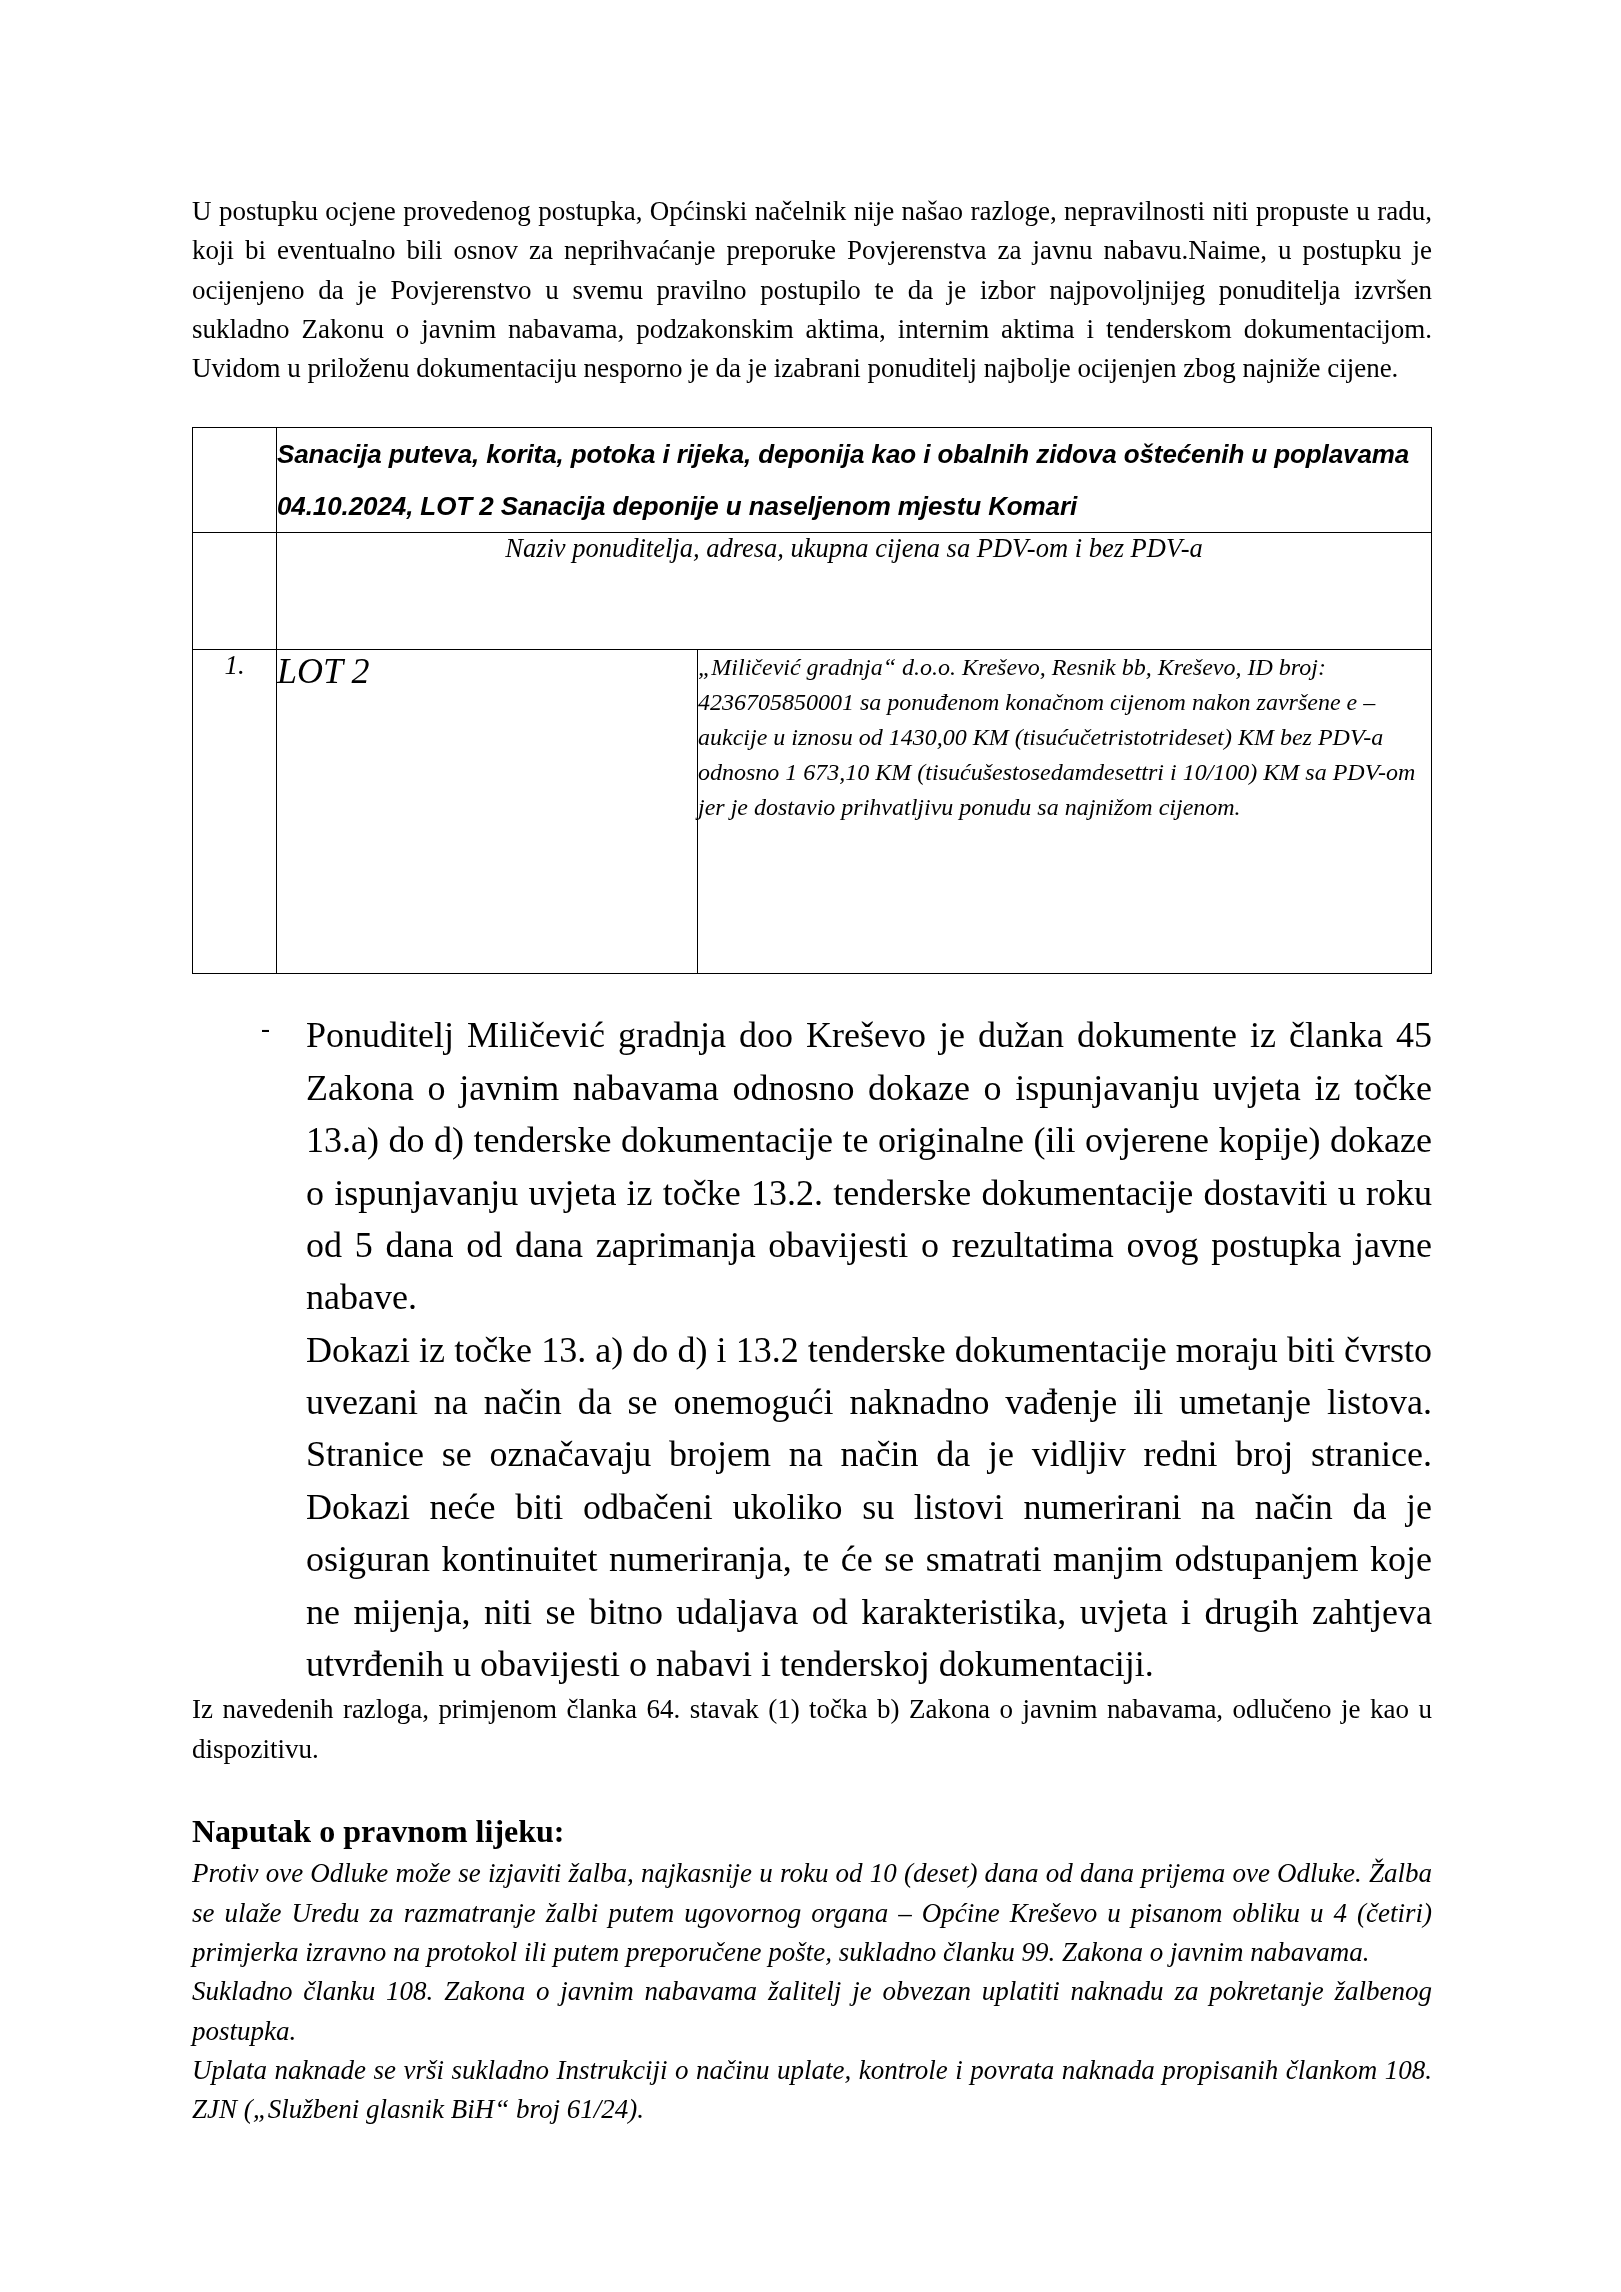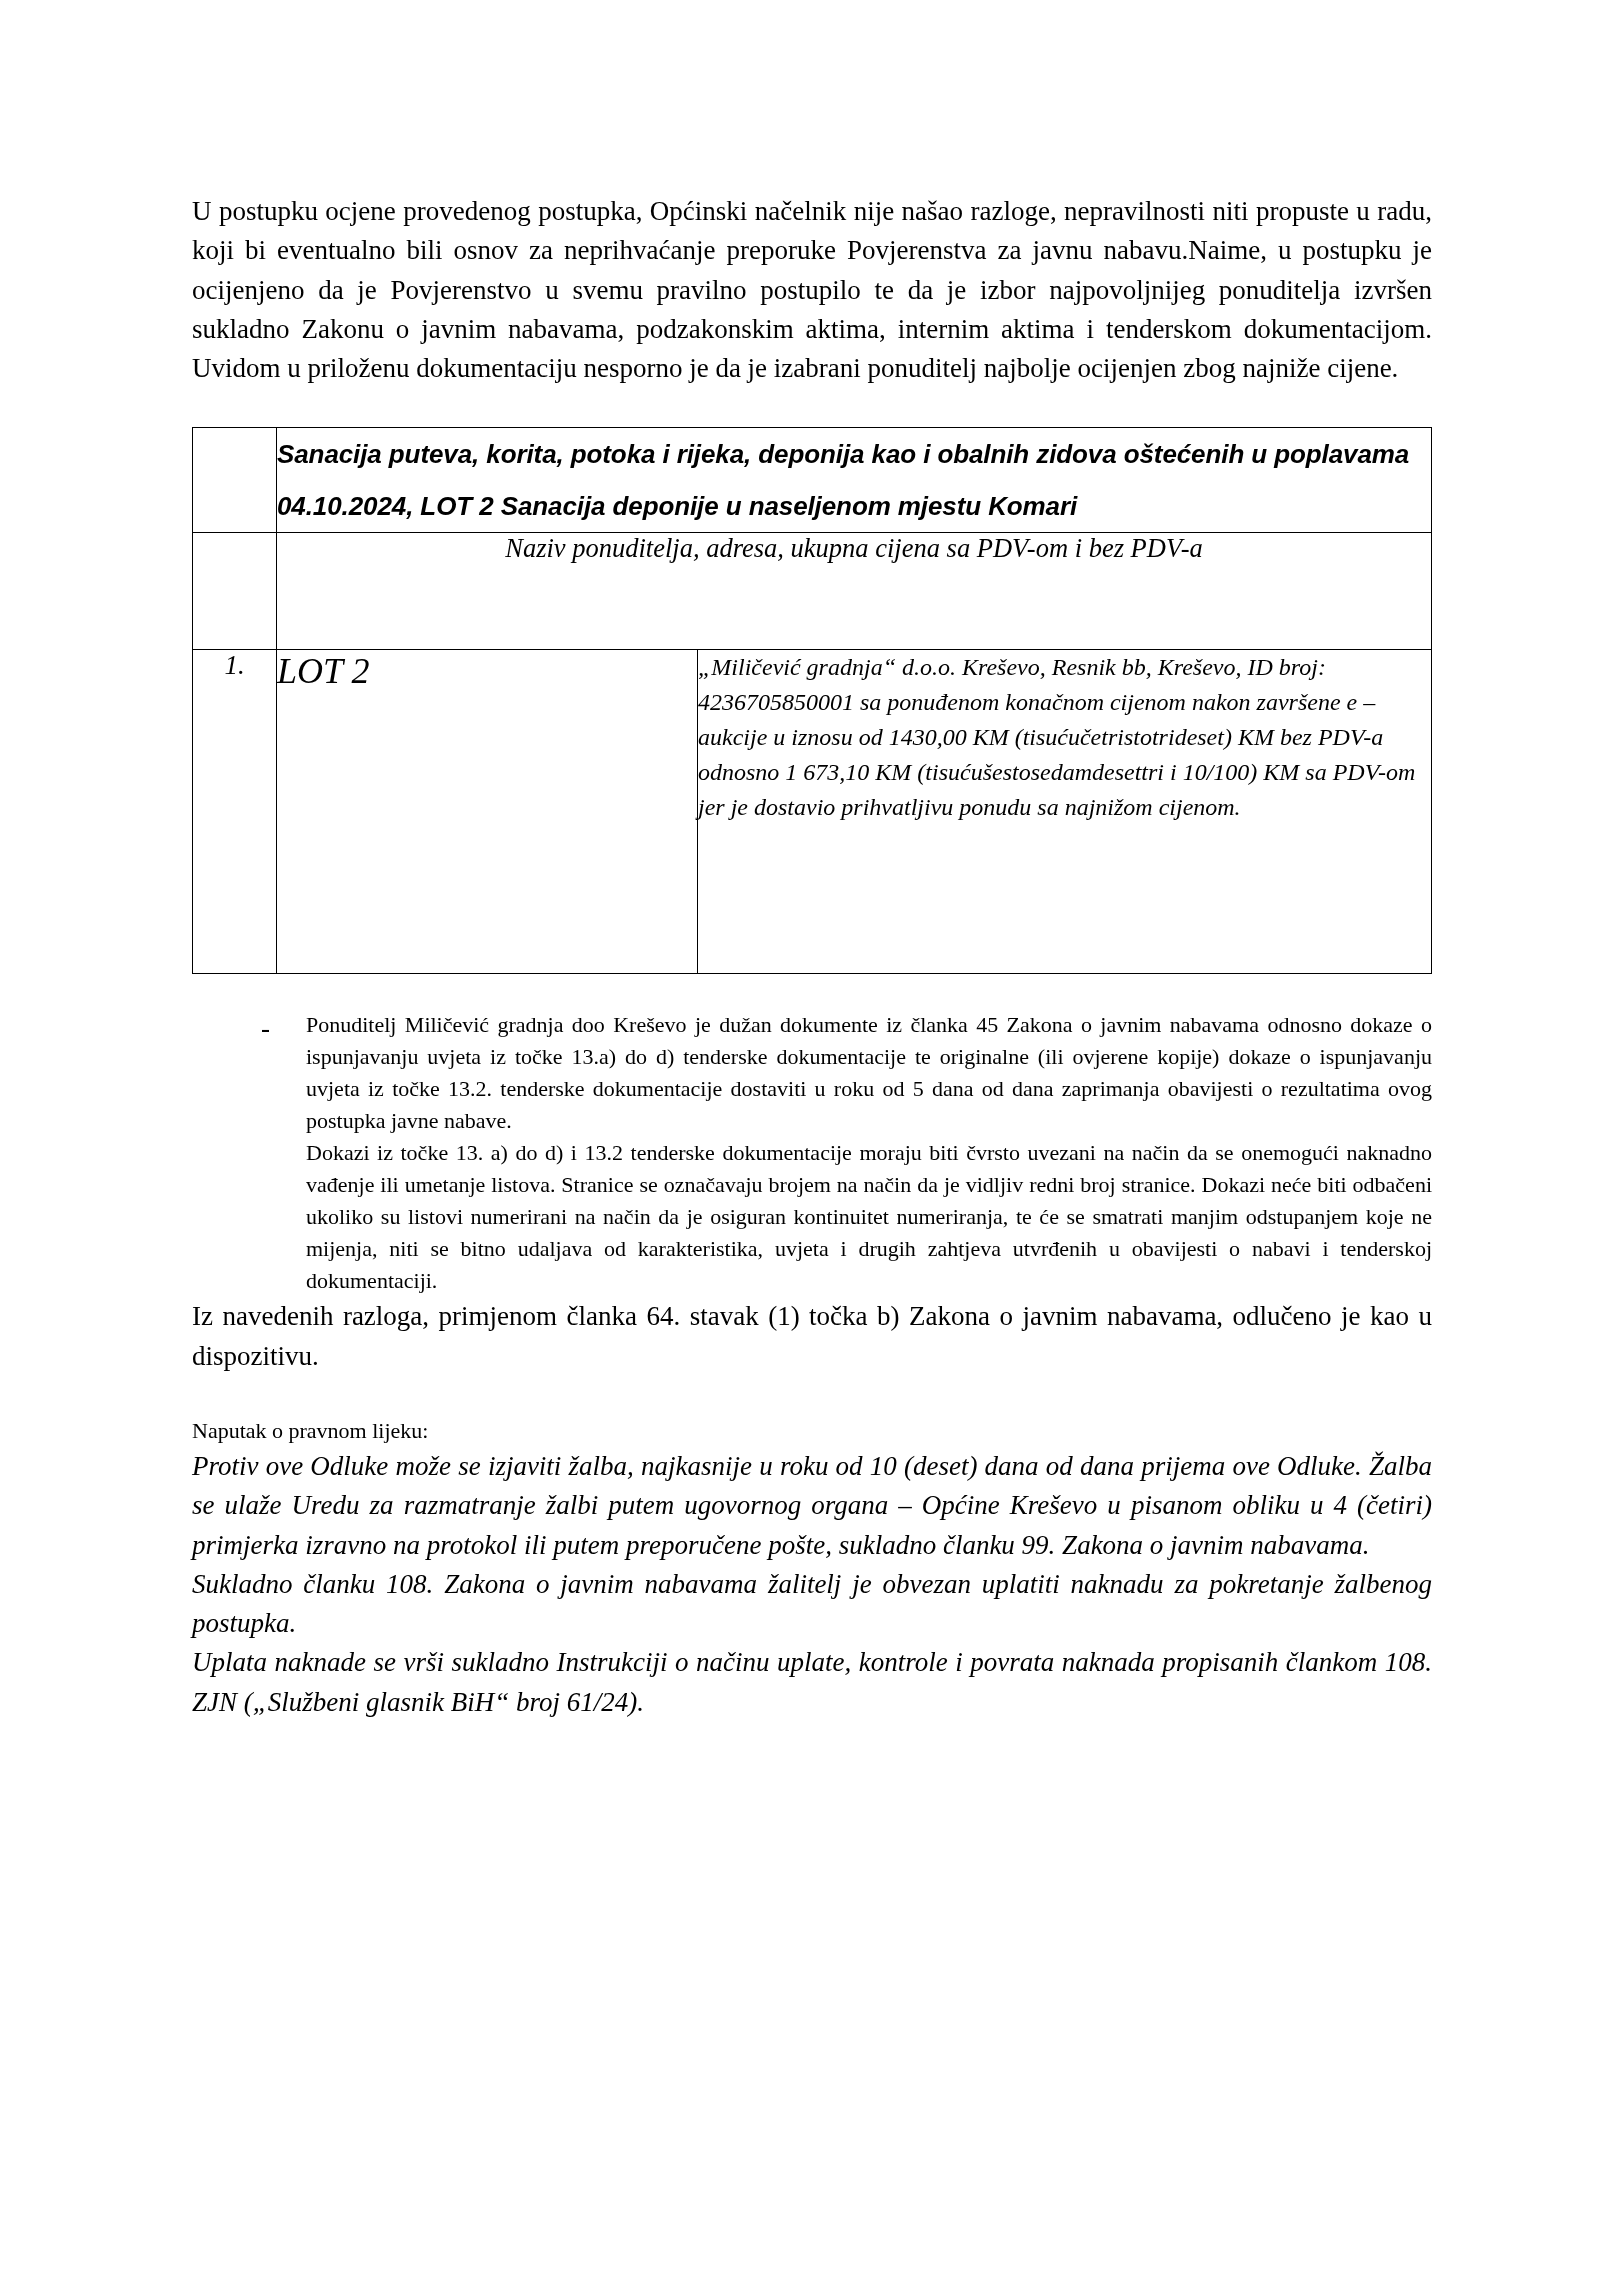--- a/index.html
+++ b/index.html
@@ -102,31 +102,31 @@
     line-height: 1.455;
     padding-left: 69px;
     box-sizing: content-box;
   }
   .bullet-body {
     flex: 1 1 auto;
     padding-right: 0px;
   }
   .bullet-body p {
     margin: 0;
-    font-size: 22px;
+    font-size: 36px;
     line-height: 1.455;
     text-align: justify;
   }
   .after-table-para {
     margin-top: 37px;
   }
   .naputak-title {
     margin-top: 39px;
-    font-weight: normal;
-    font-size: 22px;
+    font-weight: bold;
+    font-size: 32px;
     line-height: 1.455;
   }
   .naputak-body p {
     margin: 0;
     font-size: 27px;
     line-height: 1.455;
     text-align: justify;
     font-style: italic;
   }
 </style>

